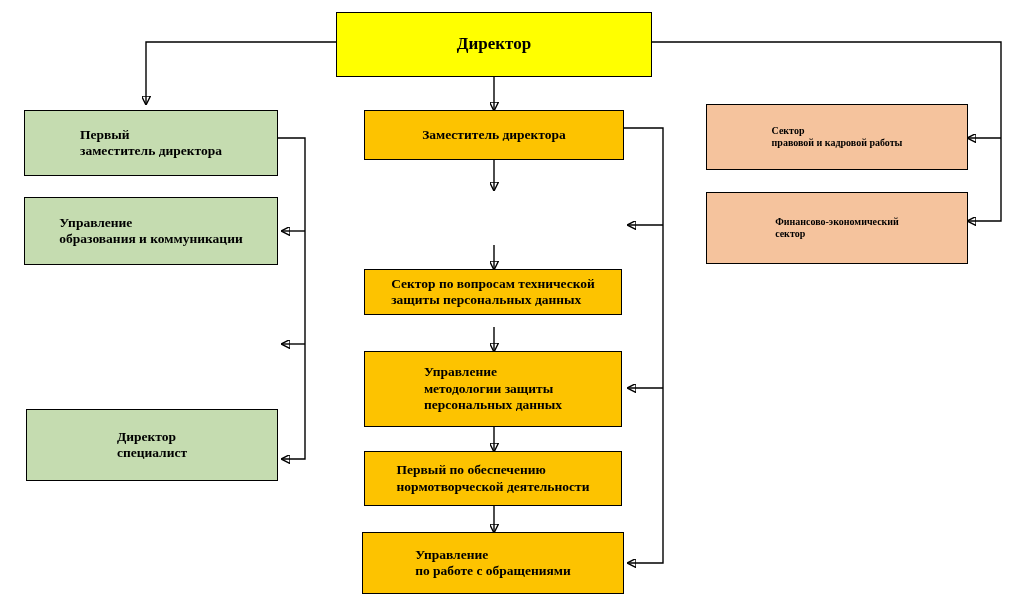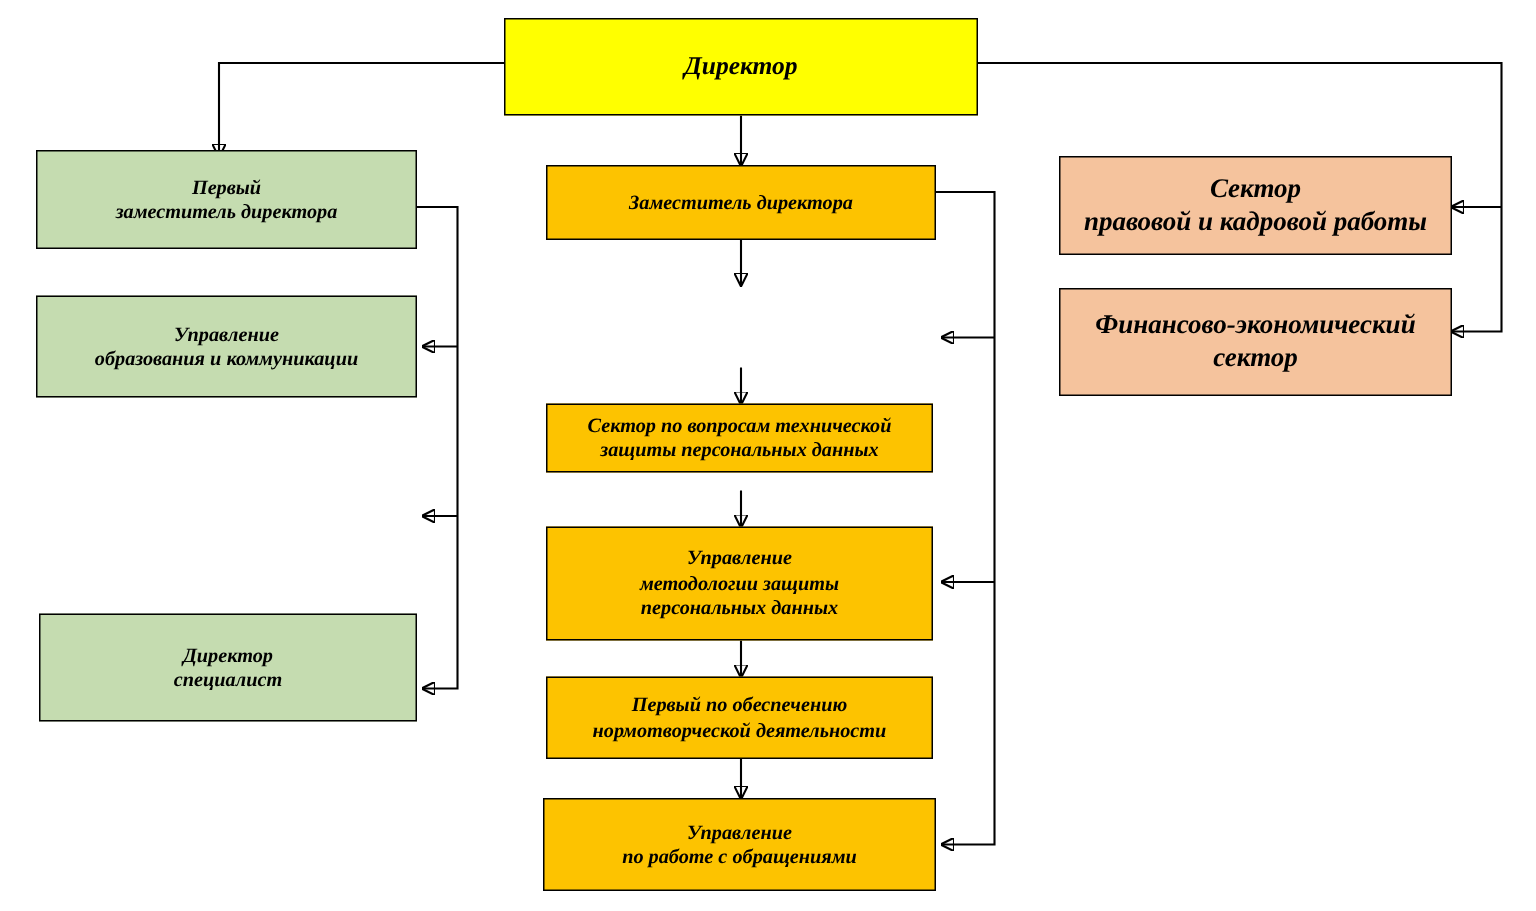--- a/index.html
+++ b/index.html
@@ -15,46 +15,45 @@
     font-family: "Liberation Serif", serif;
     overflow: hidden;
   }
   .node {
     position: absolute;
     box-sizing: border-box;
     border: 1px solid #000000;
     display: flex;
     align-items: center;
     justify-content: center;
-    text-align: center;
+    text-align: left;
     font-weight: bold;
     line-height: 1.22;
     color: #000000;
     padding: 17px 6px;
-    font-style: italic;
   }
   .node-text {
     display: block;
     white-space: pre-line;
   }
   .n-director {
     background: #ffff00;
     font-size: 17px;
   }
   .n-yellow {
     background: #fdc300;
     font-size: 13.5px;
   }
   .n-green {
     background: #c5dcb0;
     font-size: 13.5px;
   }
   .n-peach {
     background: #f5c39d;
-    font-size: 18px;
+    font-size: 10px;
   }
   svg.links {
     position: absolute;
     left: 0;
     top: 0;
     width: 1024px;
     height: 607px;
     pointer-events: none;
   }
   svg.links path, svg.links line {
@@ -94,21 +93,21 @@
 
     <path d="M624,128 L663,128 L663,563 L628,563" marker-end="url(#arrow)"></path>
     <path d="M663,225 L628,225" marker-end="url(#arrow)"></path>
     <path d="M663,388 L628,388" marker-end="url(#arrow)"></path>
   </svg>
 
   <div class="node n-director" style="left:336px; top:12px; width:316px; height:65px;">
     <span class="node-text">Директор</span>
   </div>
 
-  <div class="node n-green" style="left:24px; top:100px; width:254px; height:66px;">
+  <div class="node n-green" style="left:24px; top:110px; width:254px; height:66px;">
     <span class="node-text">Первый
 заместитель директора</span>
   </div>
 
   <div class="node n-green" style="left:24px; top:197px; width:254px; height:68px;">
     <span class="node-text">Управление
 образования и коммуникации</span>
   </div>
 
 

